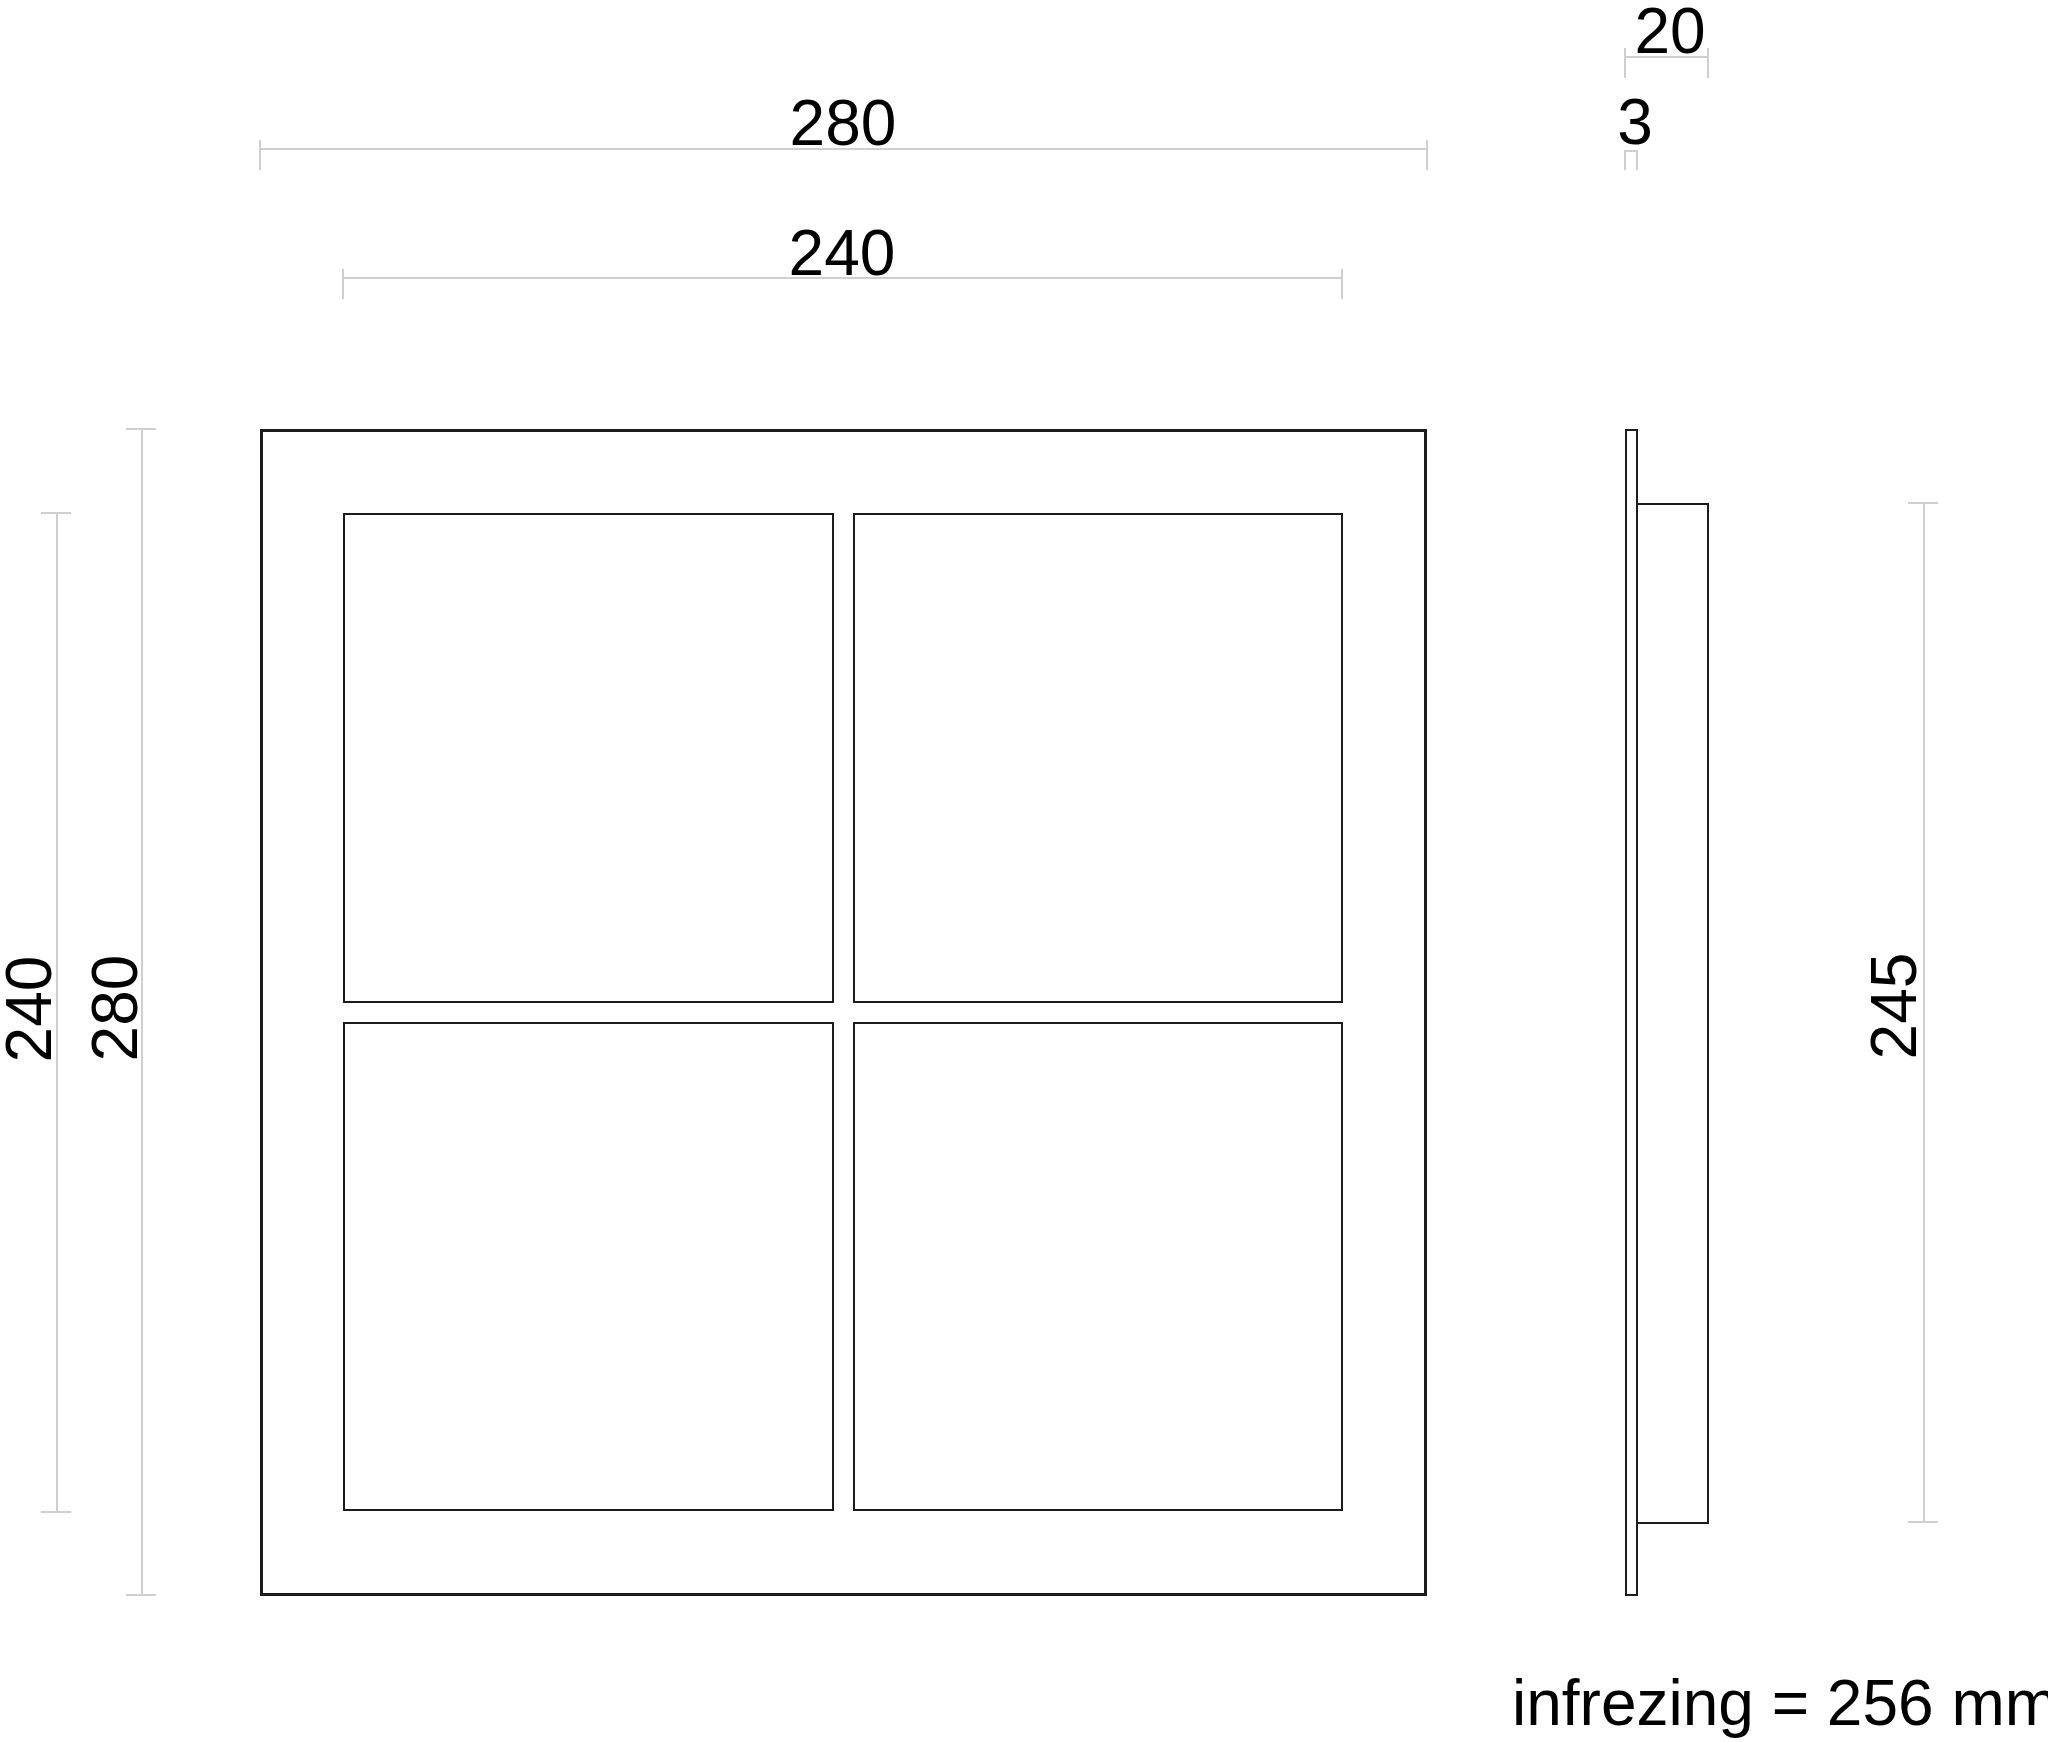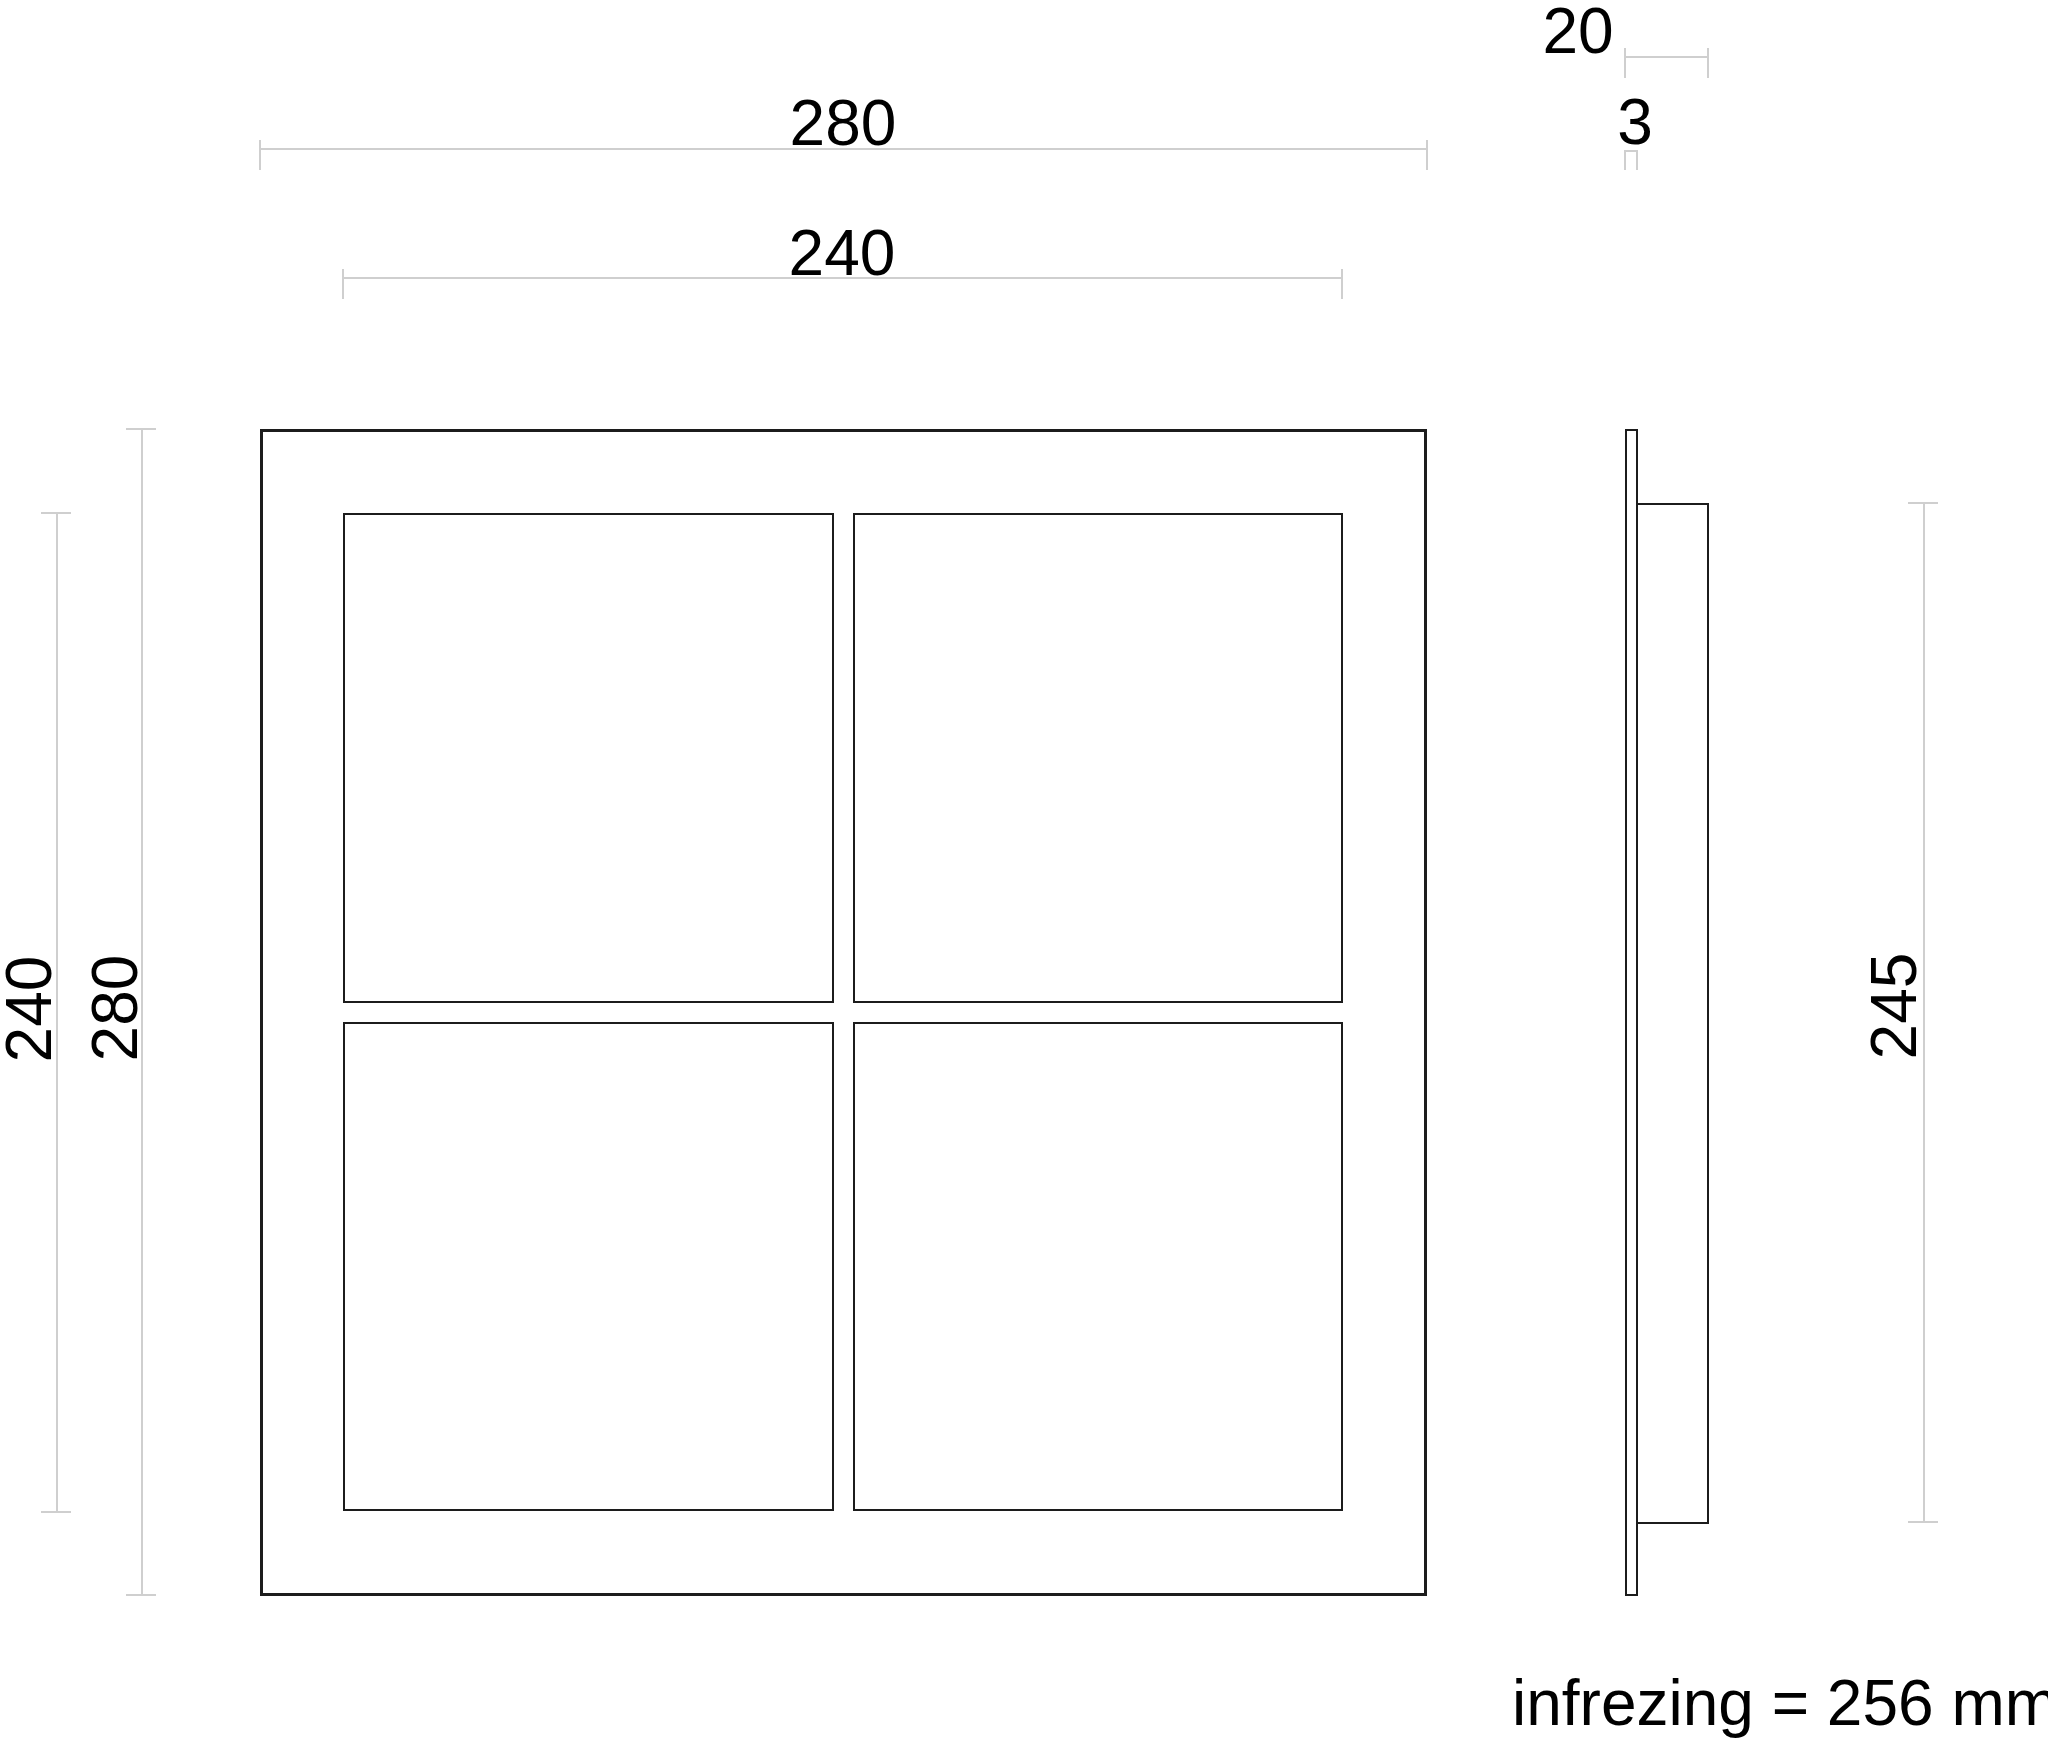--- a/index.html
+++ b/index.html
@@ -79,21 +79,21 @@
   <div class="dim-label vert" style="left:-71px; top:977px;">240</div>
 
   <div class="dline" style="left:141px; top:429px; width:2px; height:1167px;"></div>
   <div class="dtick" style="left:126px; top:428px; width:30px; height:2px;"></div>
   <div class="dtick" style="left:126px; top:1594px; width:30px; height:2px;"></div>
   <div class="dim-label vert" style="left:15px; top:976px;">280</div>
 
   <div class="dline" style="left:1625px; top:56px; width:84px; height:2px;"></div>
   <div class="dtick" style="left:1624px; top:48px; width:2px; height:30px;"></div>
   <div class="dtick" style="left:1707px; top:48px; width:2px; height:30px;"></div>
-  <div class="dim-label" style="left:1478px; top:-1px;">20</div>
+  <div class="dim-label" style="left:1570px; top:-1px;">20</div>
 
   <div class="dline" style="left:1625px; top:150px; width:13px; height:2px;"></div>
   <div class="dtick" style="left:1624px; top:150px; width:2px; height:20px;"></div>
   <div class="dtick" style="left:1636px; top:150px; width:2px; height:20px;"></div>
   <div class="dim-label" style="left:1535px; top:90px;">3</div>
 
   <div class="dline" style="left:1923px; top:503px; width:2px; height:1020px;"></div>
   <div class="dtick" style="left:1908px; top:502px; width:30px; height:2px;"></div>
   <div class="dtick" style="left:1908px; top:1521px; width:30px; height:2px;"></div>
   <div class="dim-label vert" style="left:1794px; top:974px;">245</div>

